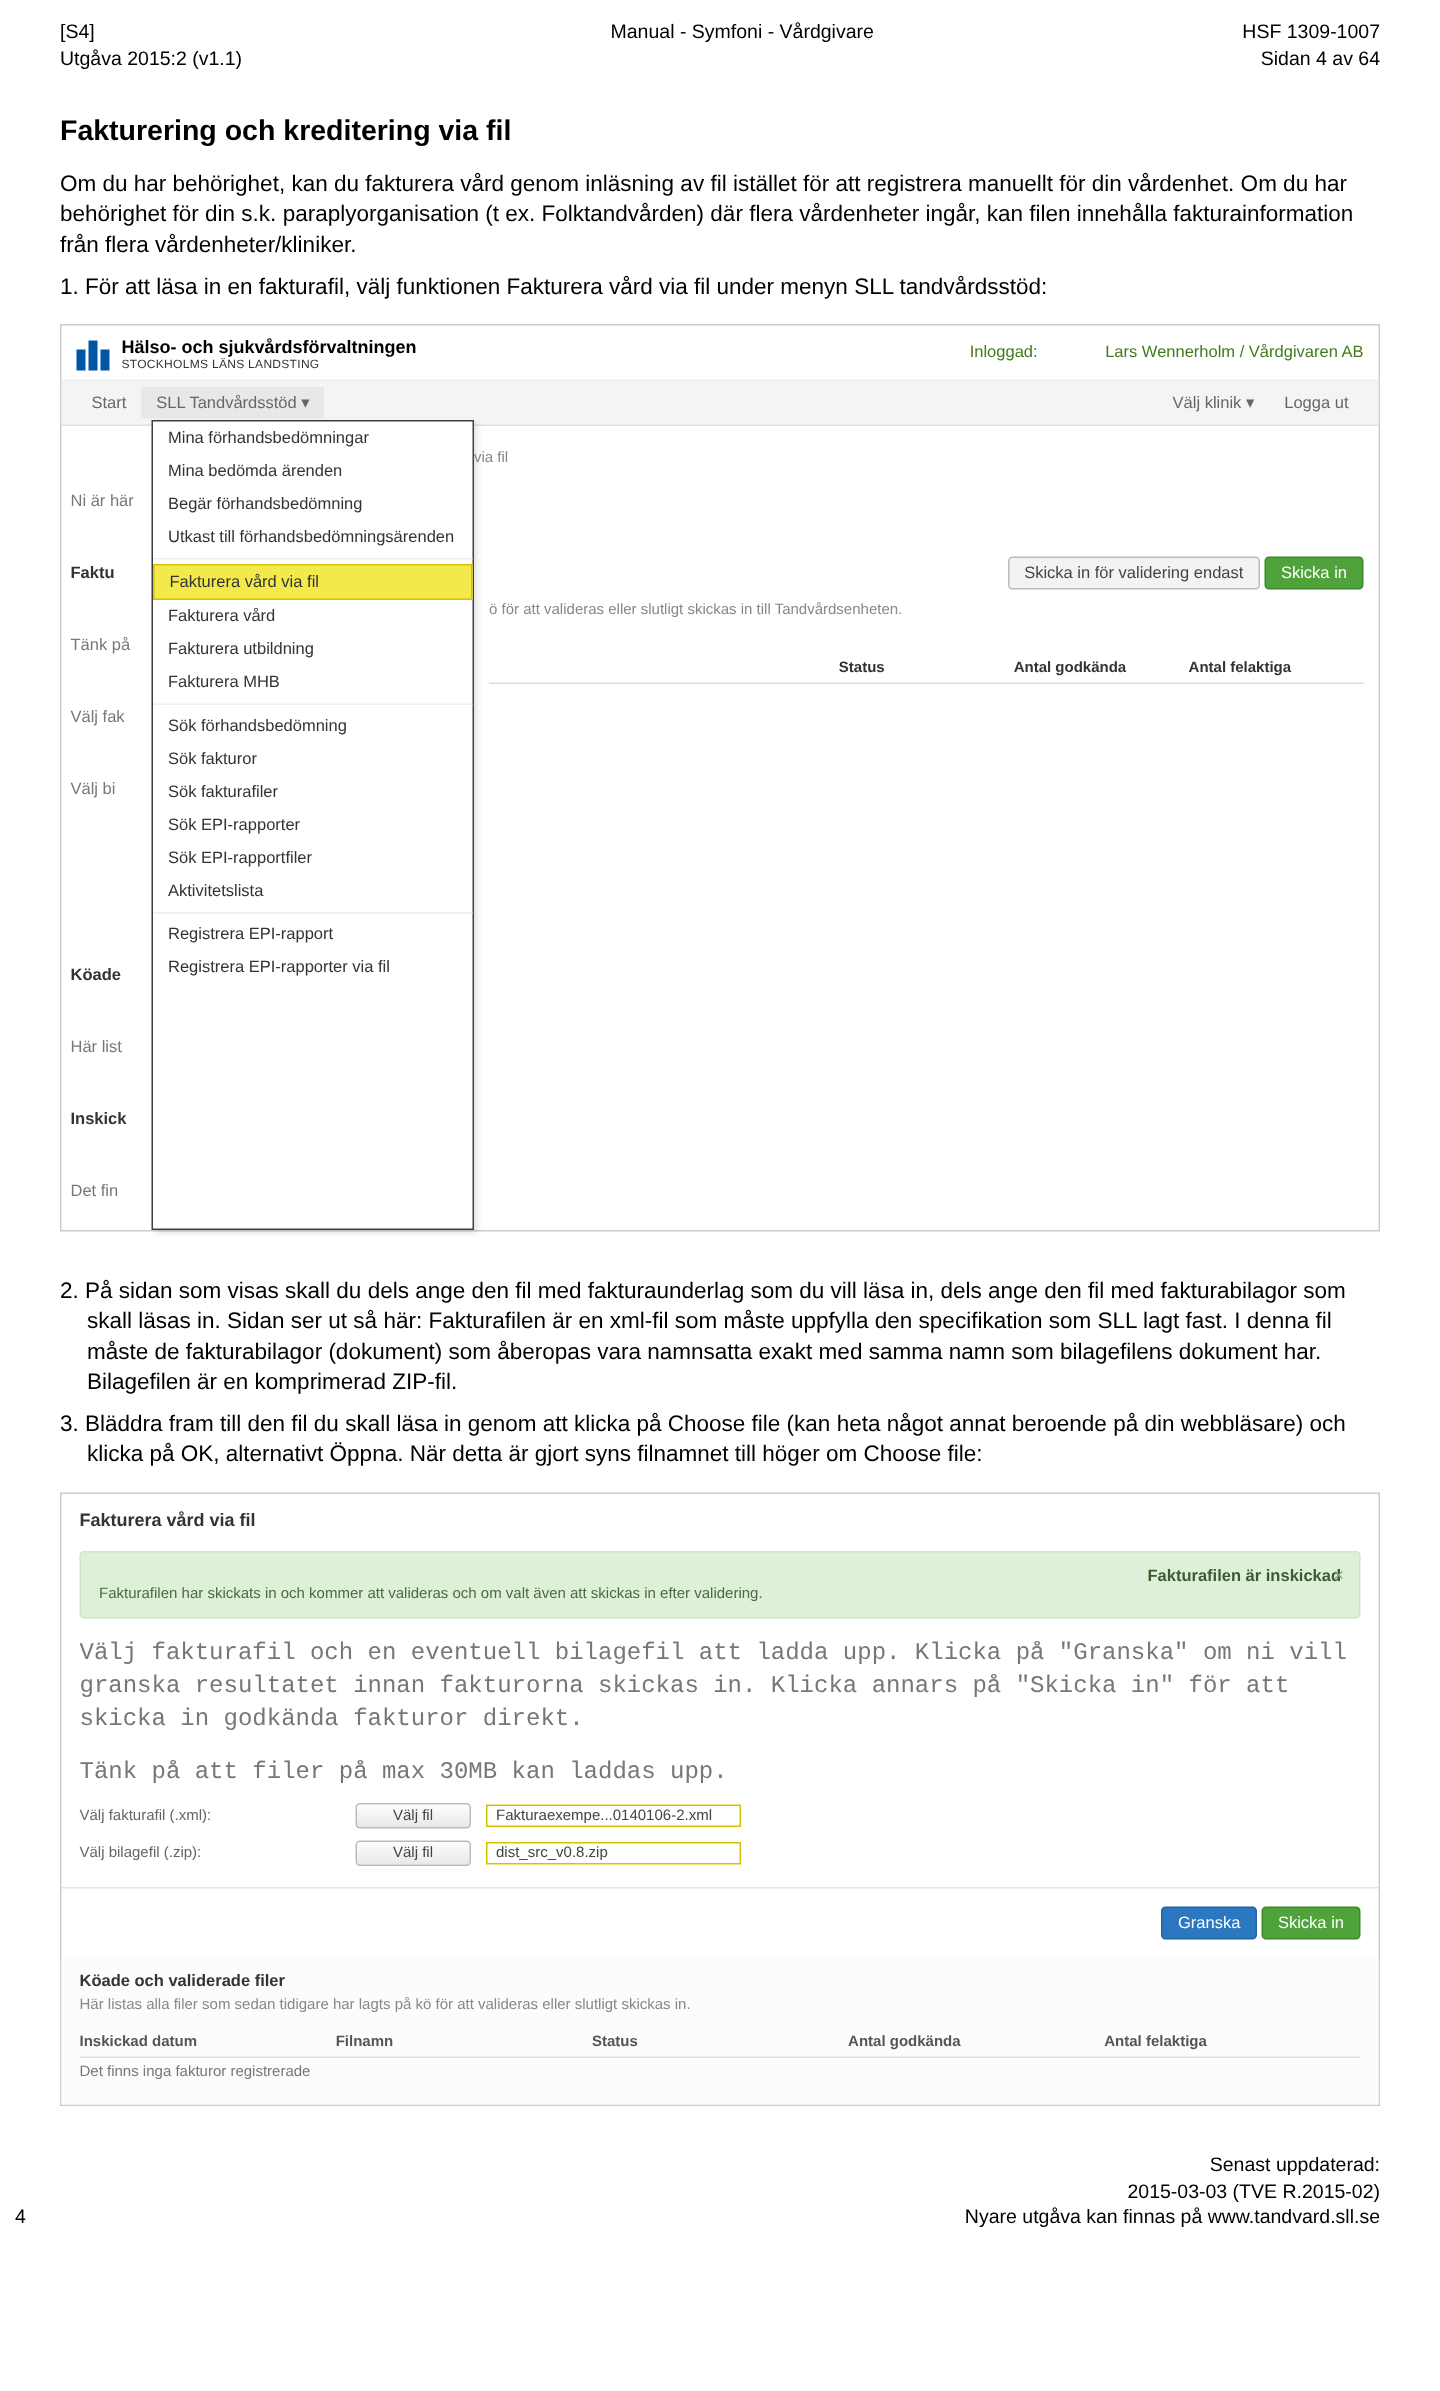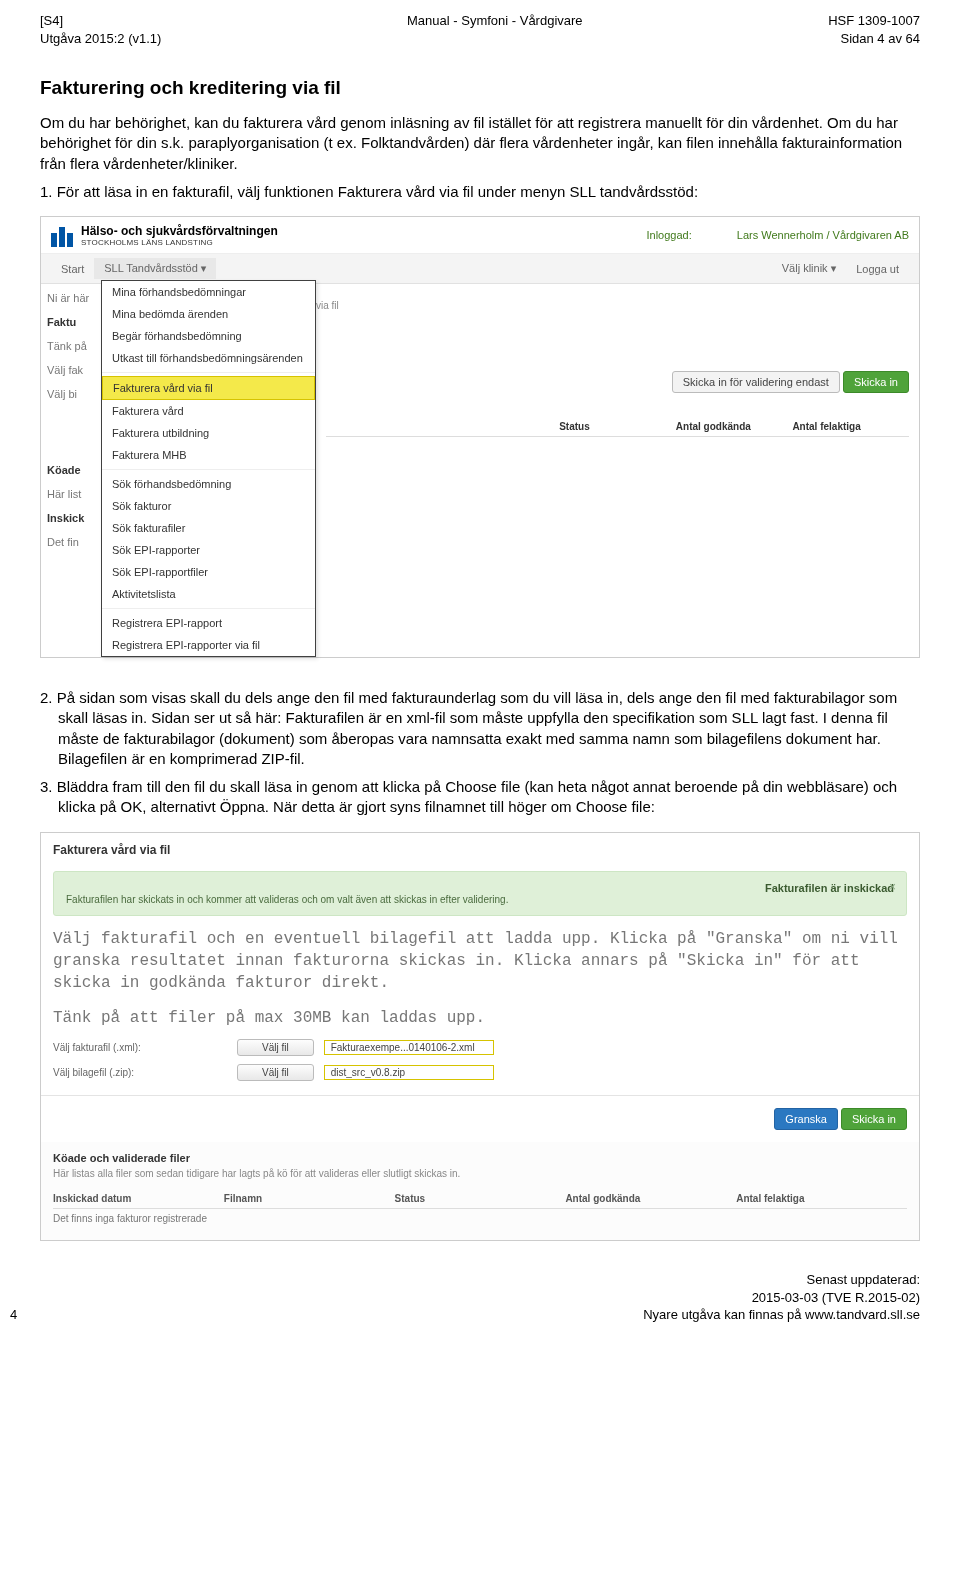--- a/index.html
+++ b/index.html
@@ -87,21 +87,21 @@
   .navbar .spacer { flex: 1; }
   .shot1 .body-area {
     display: flex;
   }
   .left-strip {
     width: 60px;
     padding: 8px 6px;
     font-size: 11px;
     color: #333;
   }
-  .left-strip div { margin-bottom: 12px; white-space: nowrap; }
+  .left-strip div { margin-bottom: 12px; white-space: nowrap; margin-top: 36px; }
   .left-strip .sec-head { font-weight: bold; }
   .left-strip .grey { color: #777; }
   .dropdown-panel {
     background: #fff;
     border: 1px solid #404040;
     box-shadow: 2px 2px 4px rgba(0,0,0,.12);
     width: 215px;
     font-size: 11px;
     color: #333;
     margin-top: -4px;
@@ -313,20 +313,21 @@
         <div class="dd-sep"></div>
         <div class="dd-item">Registrera EPI-rapport</div>
         <div class="dd-item">Registrera EPI-rapporter via fil</div>
       </div>
       <div class="right-area">
         <div class="hint" style="margin-left:-10px;">via fil</div>
         <div class="float-right-buttons">
           <span class="btn">Skicka in för validering endast</span>
           <span class="btn btn-green">Skicka in</span>
         </div>
+        <div class="hint">ö för att valideras eller slutligt skickas in till Tandvårdsenheten.</div>
         <div class="table-head-row">
           <span class="th" style="flex:2"></span>
           <span class="th">Status</span>
           <span class="th">Antal godkända</span>
           <span class="th">Antal felaktiga</span>
         </div>
       </div>
     </div>
   </div>
 

